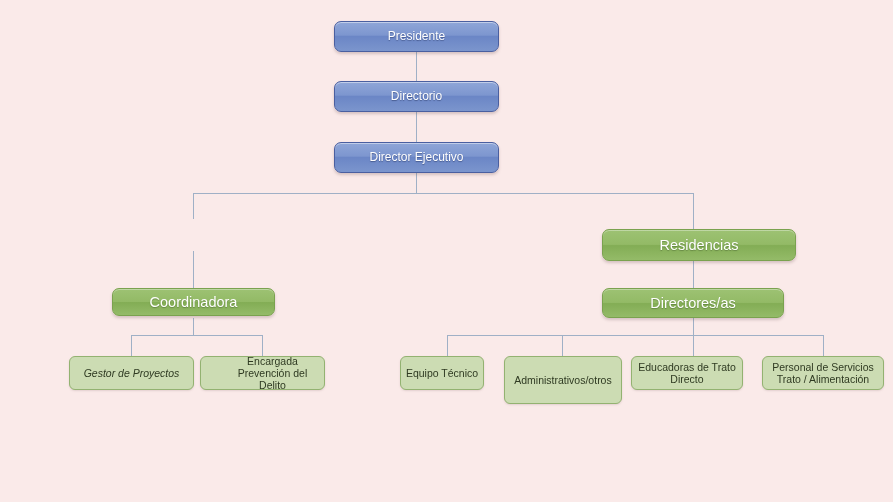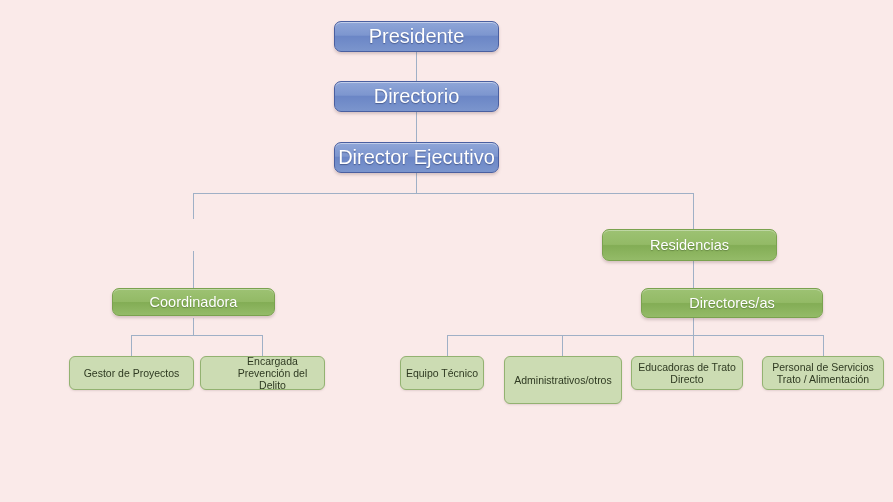--- a/index.html
+++ b/index.html
@@ -37,21 +37,21 @@
     text-align: center;
     border-radius: 7px;
     line-height: 1.15;
   }
 
   
   .node.blue {
     background: linear-gradient(to bottom, #8fa6d8 0%, #7d96cf 45%, #6b86c6 50%, #7b95cd 100%);
     border: 1px solid #4a5fa0;
     color: #ffffff;
-    font-size: 20px;
+    font-size: 12px;
     text-shadow: 0 1px 1px rgba(40,55,100,0.55);
     box-shadow: 0 2px 3px rgba(120,90,95,0.28),
                 inset 0 1px 0 rgba(255,255,255,0.45);
   }
 
   
   .node.green {
     background: linear-gradient(to bottom, #9dc273 0%, #93ba66 48%, #83ad55 52%, #94bb68 100%);
     border: 1px solid #7aa24f;
     color: #ffffff;
@@ -107,25 +107,25 @@
 
   <div class="node blue" style="left:334px; top:21px; width:165px; height:31px;">Presidente</div>
 
   <div class="node blue" style="left:334px; top:142px; width:165px; height:31px;">Director Ejecutivo</div>
 
   <div class="node blue" style="left:334px; top:81px; width:165px; height:31px;">Directorio</div>
 
 
   <div class="node green" style="left:112px; top:288px; width:163px; height:28px;">Coordinadora</div>
 
-  <div class="node green" style="left:602px; top:229px; width:175px; height:32px;">Residencias</div>
+  <div class="node green" style="left:602px; top:229px; width:194px; height:32px;">Residencias</div>
 
-  <div class="node green" style="left:602px; top:288px; width:182px; height:30px;margin-left:39px;">Directores/as</div>
+  <div class="node green" style="left:602px; top:288px; width:182px; height:30px;">Directores/as</div>
 
-  <div class="node pale" style="left:69px; top:356px; width:125px; height:34px;">Gestor de Proyectos</div>
+  <div class="node pale" style="left:69px; top:356px; width:125px; height:34px;font-style:italic;">Gestor de Proyectos</div>
 
   <div class="node pale" style="left:200px; top:356px; width:125px; height:34px;padding-left:24px;">Encargada Prevención del Delito</div>
 
   <div class="node pale" style="left:400px; top:356px; width:84px; height:34px;">Equipo Técnico</div>
 
   <div class="node pale" style="left:504px; top:356px; width:118px; height:48px;">Administrativos/otros</div>
 
   <div class="node pale" style="left:631px; top:356px; width:112px; height:34px;">Educadoras de Trato Directo</div>
 
   <div class="node pale" style="left:762px; top:356px; width:122px; height:34px;">Personal de Servicios Trato / Alimentación</div>

